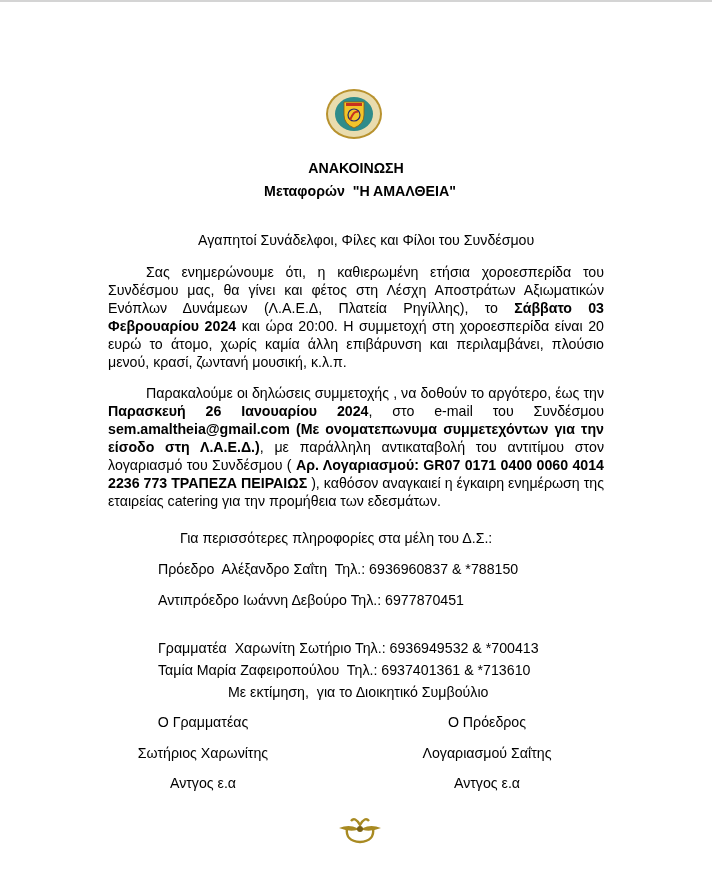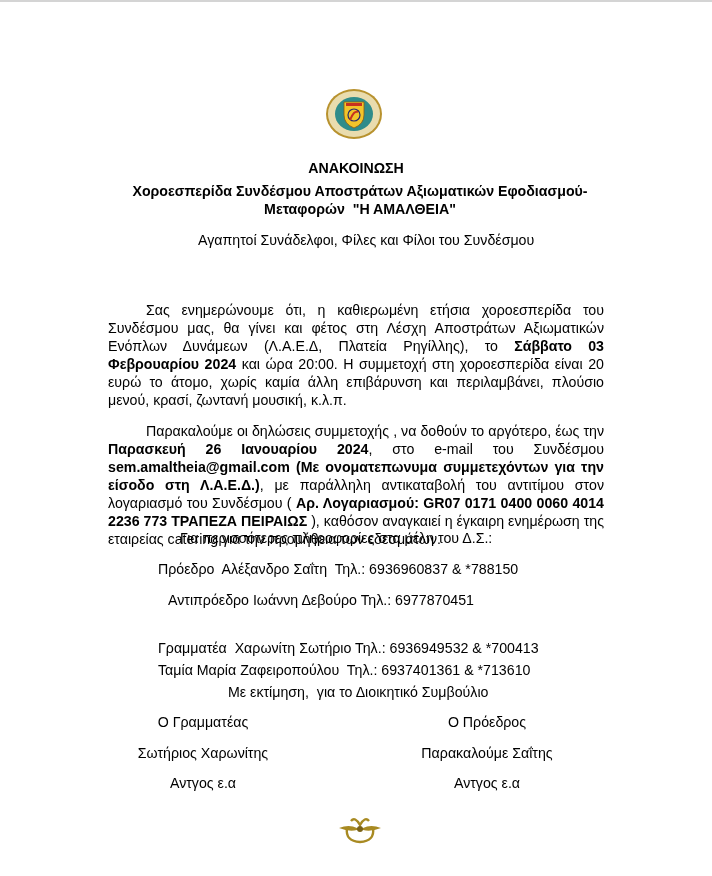--- a/index.html
+++ b/index.html
@@ -8,29 +8,29 @@
       font-family: "Liberation Sans", sans-serif; color: #000; font-size: 14.2px;
     }
     .topbar { position: absolute; left: 0; top: 0; width: 712px; height: 2px; background: #d4d4d4; }
     .abs { position: absolute; white-space: nowrap; line-height: 17px; }
     .logo { position: absolute; left: 325px; top: 88px; width: 58px; height: 52px; }
     .title { left: 0; width: 712px; text-align: center; top: 152px; font-weight: bold; font-size: 14.2px; margin-top: 8px; }
     .subtitle { left: 60px; width: 600px; text-align: center; top: 182px; font-weight: bold; font-size: 14.2px; line-height: 18px; white-space: normal; }
     .greeting { left: 198px; top: 232px; }
     .para {
       position: absolute; left: 108px; width: 496px; text-align: justify; text-align-last: left;
-      line-height: 18px; font-size: 14.2px; margin-top: 38px;
+      line-height: 18px; font-size: 14.2px;
     }
     .para .indent { display: inline-block; width: 38px; }
     .p1 { top: 263px; }
     .p2 { top: 384px; }
     .info-heading { left: 180px; top: 530px; }
     .contact { left: 158px; }
     .c0 { top: 561px; }
-    .c1 { top: 592px; margin-left: 10px; }
+    .c1 { top: 592px; }
     .c2 { top: 640px; }
     .c3 { top: 662px; }
     .closing { left: 228px; top: 684px; }
     .sig-left, .sig-right { position: absolute; text-align: center; line-height: 17px; }
     .sig-left { left: 128px; width: 150px; }
     .sig-right { left: 412px; width: 150px; }
     .sig-row { position: absolute; left: 0; width: 150px; text-align: center; white-space: nowrap; }
     .emblem { position: absolute; left: 337px; top: 815px; width: 46px; height: 30px; }
   </style>
 </head>
@@ -44,21 +44,20 @@
   <ellipse cx="29" cy="26" rx="19" ry="17" fill="#2f8c8a"></ellipse>
   <path d="M19 14 L39 14 L39 27 Q39 36 29 40 Q19 36 19 27 Z" fill="#f2c42a" stroke="#8a5a10" stroke-width="0.8"></path>
   <rect x="21" y="15" width="16" height="3" fill="#c8321e"></rect>
   <circle cx="29" cy="27" r="6" fill="none" stroke="#2a2a6a" stroke-width="1.2"></circle>
   <path d="M25 32 Q29 22 33 24" stroke="#c8321e" stroke-width="2" fill="none"></path>
 </svg>
 
 <div class="abs title">ΑΝΑΚΟΙΝΩΣΗ</div>
 
 <div class="abs subtitle">
-  <div>Χοροεσπερίδα Συνδέσμου Αποστράτων Αξιωματικών Εφοδιασμού-</div>
   <div style="white-space:pre;">Μεταφορών  "Η ΑΜΑΛΘΕΙΑ"</div>
 </div>
 
 <div class="abs greeting">Αγαπητοί Συνάδελφοι, Φίλες και Φίλοι του Συνδέσμου</div>
 
 <div class="para p1"><span class="indent"></span><span>Σας ενημερώνουμε ότι, η καθιερωμένη ετήσια χοροεσπερίδα του Συνδέσμου μας, θα γίνει και φέτος στη Λέσχη  Αποστράτων Αξιωματικών Ενόπλων Δυνάμεων (Λ.Α.Ε.Δ, Πλατεία Ρηγίλλης), το </span><b>Σάββατο 03 Φεβρουαρίου 2024</b><span> και ώρα 20:00. Η συμμετοχή στη χοροεσπερίδα είναι 20 ευρώ το άτομο, χωρίς καμία άλλη επιβάρυνση και περιλαμβάνει, πλούσιο μενού, κρασί, ζωντανή μουσική, κ.λ.π.</span></div>
 
 <div class="para p2"><span class="indent"></span><span>Παρακαλούμε οι δηλώσεις συμμετοχής , να δοθούν το αργότερο, έως την </span><b>Παρασκευή 26 Ιανουαρίου 2024</b><span>, στο e-mail του Συνδέσμου </span><b>sem.amaltheia@gmail.com (Με ονοματεπωνυμα συμμετεχόντων για την είσοδο στη Λ.Α.Ε.Δ.)</b><span>,  με παράλληλη αντικαταβολή του αντιτίμου στον λογαριασμό του Συνδέσμου ( </span><b>Αρ. Λογαριασμού: GR07 0171 0400 0060 4014 2236 773 ΤΡΑΠΕΖΑ ΠΕΙΡΑΙΩΣ</b><span> ), καθόσον αναγκαιεί η έγκαιρη ενημέρωση της εταιρείας catering για την προμήθεια των εδεσμάτων.</span></div>
 
 <div class="abs info-heading">Για περισσότερες πληροφορίες στα μέλη του Δ.Σ.:</div>
@@ -71,21 +70,21 @@
 <div class="abs closing" style="white-space:pre;">Με εκτίμηση,  για το Διοικητικό Συμβούλιο</div>
 
 <div class="sig-left" style="top:0;">
   <div class="sig-row" style="top:714px;">Ο  Γραμματέας</div>
   <div class="sig-row" style="top:745px;">Σωτήριος Χαρωνίτης</div>
   <div class="sig-row" style="top:775px;">Αντγος ε.α</div>
 </div>
 
 <div class="sig-right" style="top:0;">
   <div class="sig-row" style="top:714px;">Ο   Πρόεδρος</div>
-  <div class="sig-row" style="top:745px;">Παρακαλούμε Σαΐτης</div>
+  <div class="sig-row" style="top:745px;">Λογαριασμού Σαΐτης</div>
   <div class="sig-row" style="top:775px;">Αντγος ε.α</div>
 </div>
 
 <svg class="emblem" viewBox="0 0 46 30">
   <path d="M2 13 Q12 9 20 13 L26 13 Q34 9 44 13 Q34 17 26 15 L20 15 Q12 17 2 13 Z" fill="#a88a22"></path>
   <path d="M10 13 Q8 26 23 27 Q38 26 36 13" fill="none" stroke="#a88a22" stroke-width="2.4"></path>
   <path d="M14 6 Q18 1 23 10 Q28 1 32 6" fill="none" stroke="#a88a22" stroke-width="2.4"></path>
   <circle cx="23" cy="14" r="3" fill="#7a6218"></circle>
 </svg>
 

